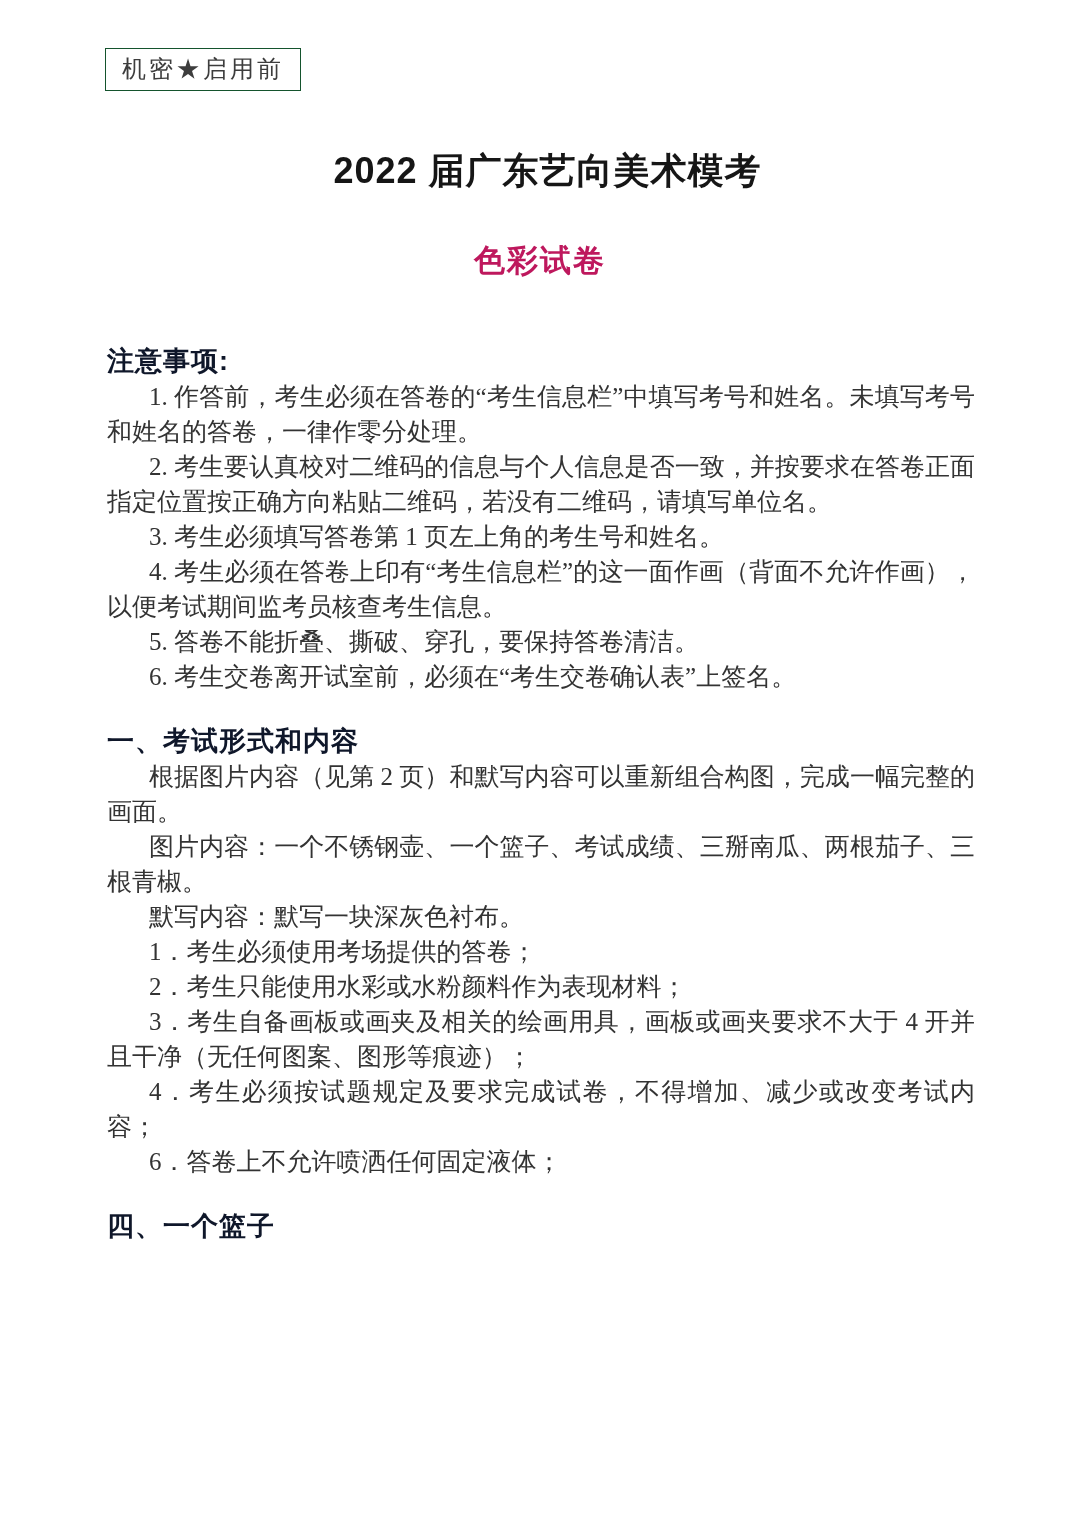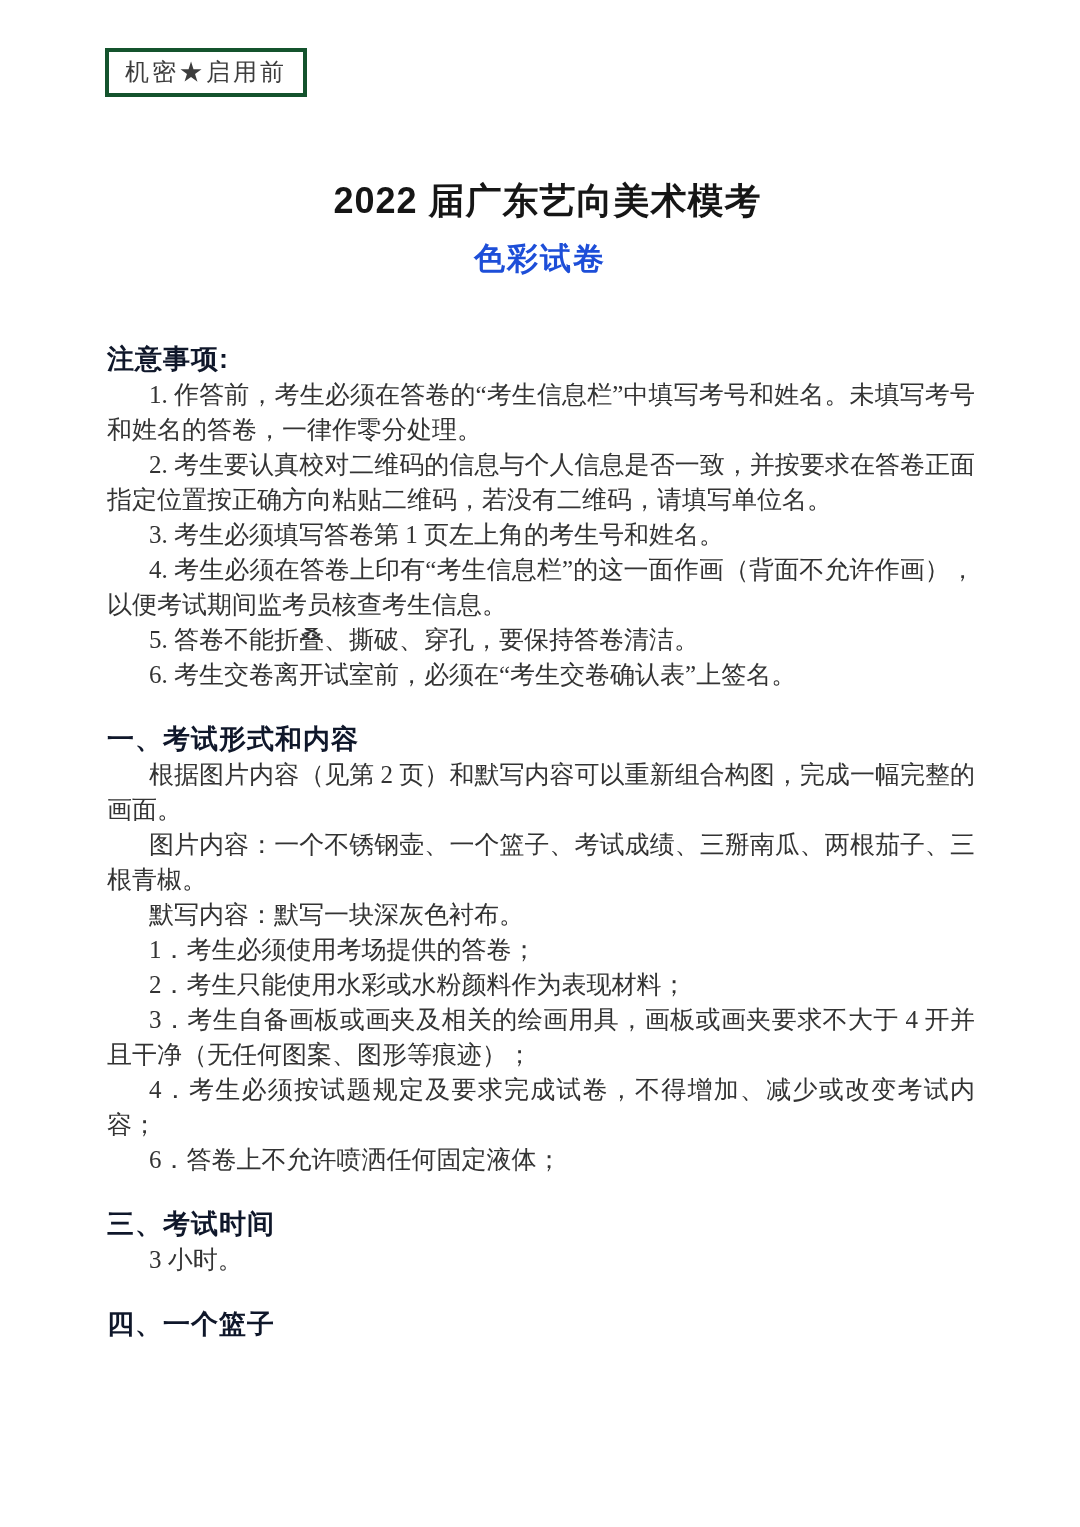--- a/index.html
+++ b/index.html
@@ -9,46 +9,46 @@
     width: 1080px;
     height: 1527px;
     margin: 0 auto;
     background: #ffffff;
     overflow: hidden;
     color: #333333;
   }
   .stamp {
     display: inline-block;
     margin: 48px 0 0 105px;
-    border: 4px solid #14532d;
+    border: 1px solid #14532d;
     padding: 8px 16px 9px;
     font-family: "Liberation Serif", serif;
     font-size: 24px;
     line-height: 1;
     letter-spacing: 3px;
     color: #3d3d3d;
     background: #ffffff;
   }
   .title {
-    margin: 80px 0 0;
+    margin: 56px 0 0;
     text-align: center;
     font-family: "Liberation Sans", sans-serif;
     font-size: 36px;
     font-weight: 700;
     color: #161616;
     letter-spacing: 1px;
     padding-left: 15px;
   }
   .subtitle {
-    margin: 12px 0 0;
+    margin: 44px 0 0;
     text-align: center;
     font-family: Liberation Sans, sans-serif;
     font-size: 31px;
     font-weight: 700;
-    color: #1d4ed8;
+    color: #be185d;
     letter-spacing: 2px;
   }
   .doc-body {
     margin: 62px 105px 0 107px;
     font-family: "Liberation Serif", serif;
     font-size: 25px;
     line-height: 35px;
     text-align: justify;
     color: #333333;
   }
@@ -101,23 +101,19 @@
     </section>
 
     <section>
       <p class="para">1．考生必须使用考场提供的答卷；</p>
       <p class="para">2．考生只能使用水彩或水粉颜料作为表现材料；</p>
       <p class="para">3．考生自备画板或画夹及相关的绘画用具，画板或画夹要求不大于 4 开并且干净（无任何图案、图形等痕迹）；</p>
       <p class="para">4．考生必须按试题规定及要求完成试卷，不得增加、减少或改变考试内容；</p>
       <p class="para">6．答卷上不允许喷洒任何固定液体；</p>
     </section>
 
-    <section>
-      <h3 class="sec-heading">三、考试时间</h3>
-      <p class="para">3 小时。</p>
-    </section>
 
     <section>
       <h3 class="sec-heading">四、一个篮子</h3>
     </section>
 
   </div>
 </div>
 
 </body></html>

